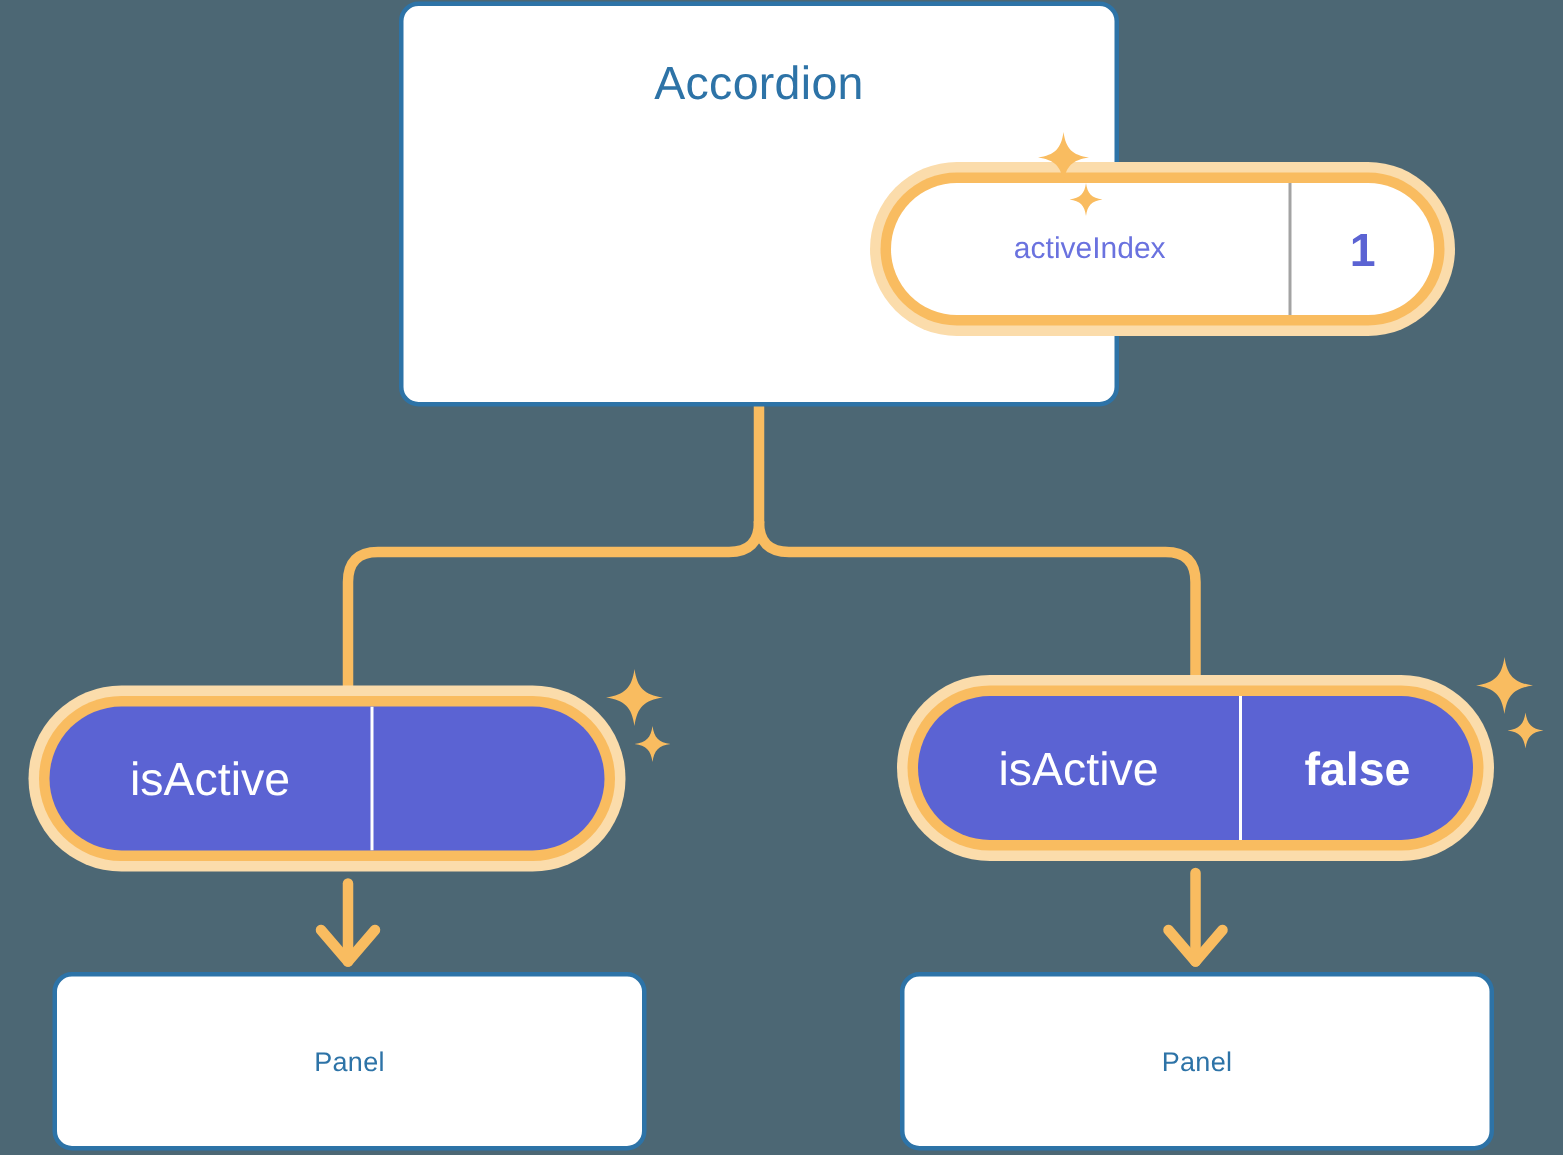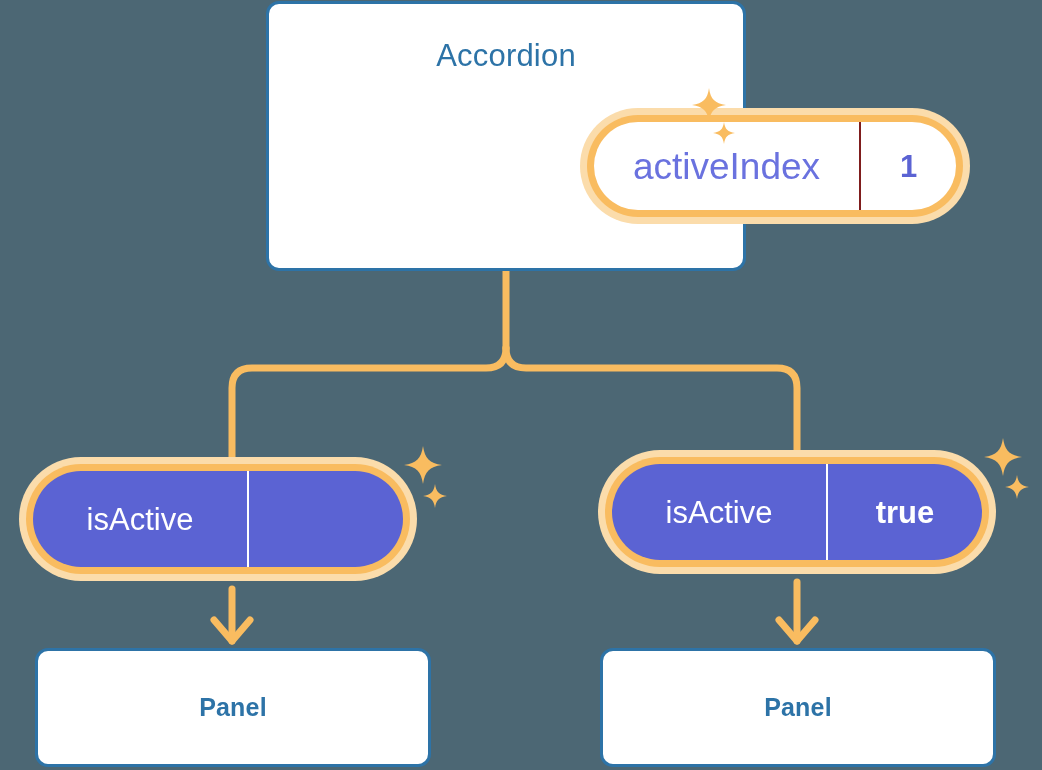--- a/index.html
+++ b/index.html
@@ -63,21 +63,21 @@
     text-align: center;
   }
 
   .panel-card {
     width: 396px;
     height: 119px;
     top: 648px;
   }
   #panel-card-left  { left: 35px; }
   #panel-card-right { left: 600px; }
-  .panel-card .card-title { font-size: 25px; font-weight: bold; }
+  .panel-card .card-title { font-size: 18px; }
 
   
   .pill {
     position: absolute;
     box-sizing: border-box;
     display: flex;
     align-items: stretch;
     border-radius: 999px;
     background: #fbdcab;          
     padding: 7px;
@@ -110,22 +110,22 @@
   #pill-active-index {
     left: 311px;
     top: 104px;
     width: 390px;
     height: 116px;
   }
   #pill-active-index .pill-body { background: #ffffff; }
   #pill-active-index .pill-key {
     width: 265px;
     color: #6a72df;
-    font-size: 37px;
-    border-right: 2px solid #7f1d1d;
+    font-size: 20px;
+    border-right: 2px solid #a3a3a3;
   }
   #pill-active-index .pill-val {
     flex: 1;
     color: #5b63d3;
     font-size: 31px;
   }
 
   
   .pill-indigo {
     width: 398px;
@@ -209,21 +209,21 @@
     <path d="M17 0 C18.6 11.2 22.8 15.4 34 17 C22.8 18.6 18.6 22.8 17 34 C15.4 22.8 11.2 18.6 0 17 C11.2 15.4 15.4 11.2 17 0 Z" fill="#f9bc60"></path>
   </svg>
   <svg class="sparkle" style="left:423px; top:484px;" width="24" height="24" viewBox="0 0 22 22">
     <path d="M11 0 C12 7.2 14.8 10 22 11 C14.8 12 12 14.8 11 22 C10 14.8 7.2 12 0 11 C7.2 10 10 7.2 11 0 Z" fill="#f9bc60"></path>
   </svg>
 
   <div class="pill pill-indigo" id="pill-is-active-right">
     <div class="pill-ring">
       <div class="pill-body">
         <div class="pill-key">isActive</div>
-        <div class="pill-val">true</div>
+        <div class="pill-val">false</div>
       </div>
     </div>
   </div>
 
   <svg class="sparkle" style="left:984px; top:438px;" width="38" height="38" viewBox="0 0 34 34">
     <path d="M17 0 C18.6 11.2 22.8 15.4 34 17 C22.8 18.6 18.6 22.8 17 34 C15.4 22.8 11.2 18.6 0 17 C11.2 15.4 15.4 11.2 17 0 Z" fill="#f9bc60"></path>
   </svg>
   <svg class="sparkle" style="left:1005px; top:475px;" width="24" height="24" viewBox="0 0 22 22">
     <path d="M11 0 C12 7.2 14.8 10 22 11 C14.8 12 12 14.8 11 22 C10 14.8 7.2 12 0 11 C7.2 10 10 7.2 11 0 Z" fill="#f9bc60"></path>
   </svg>

